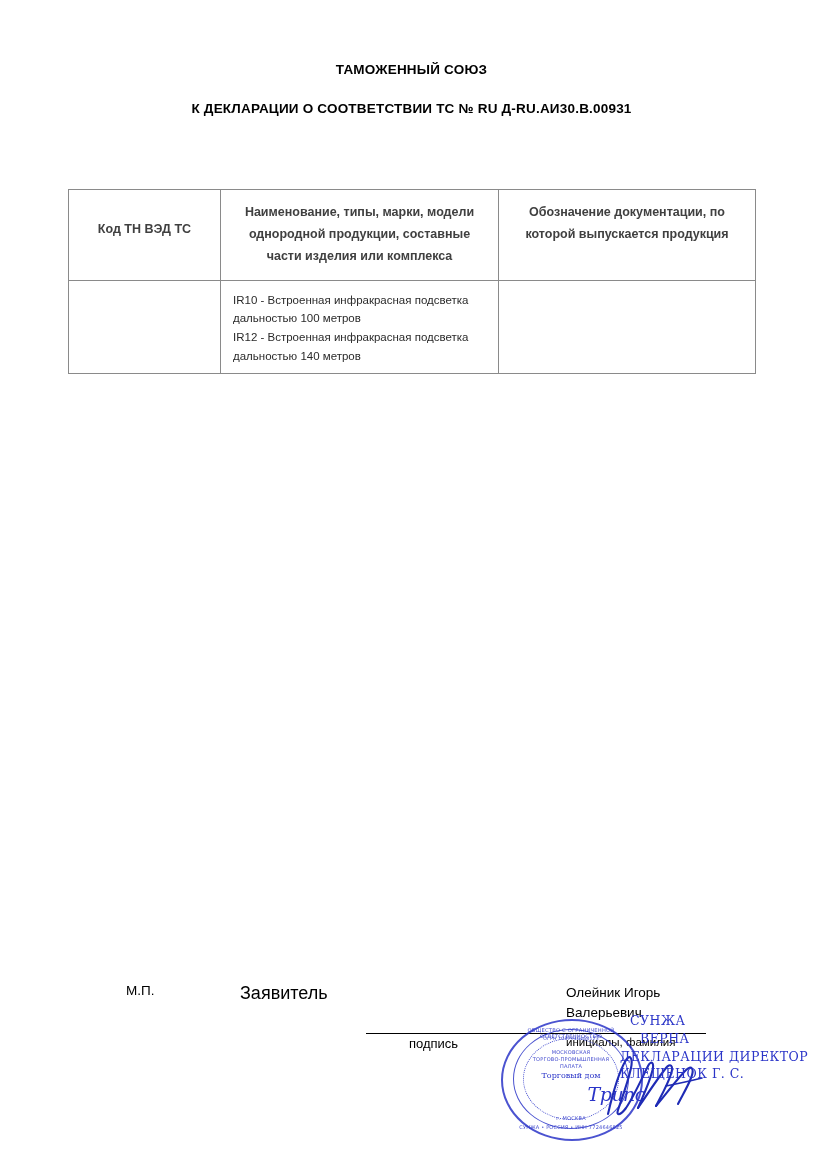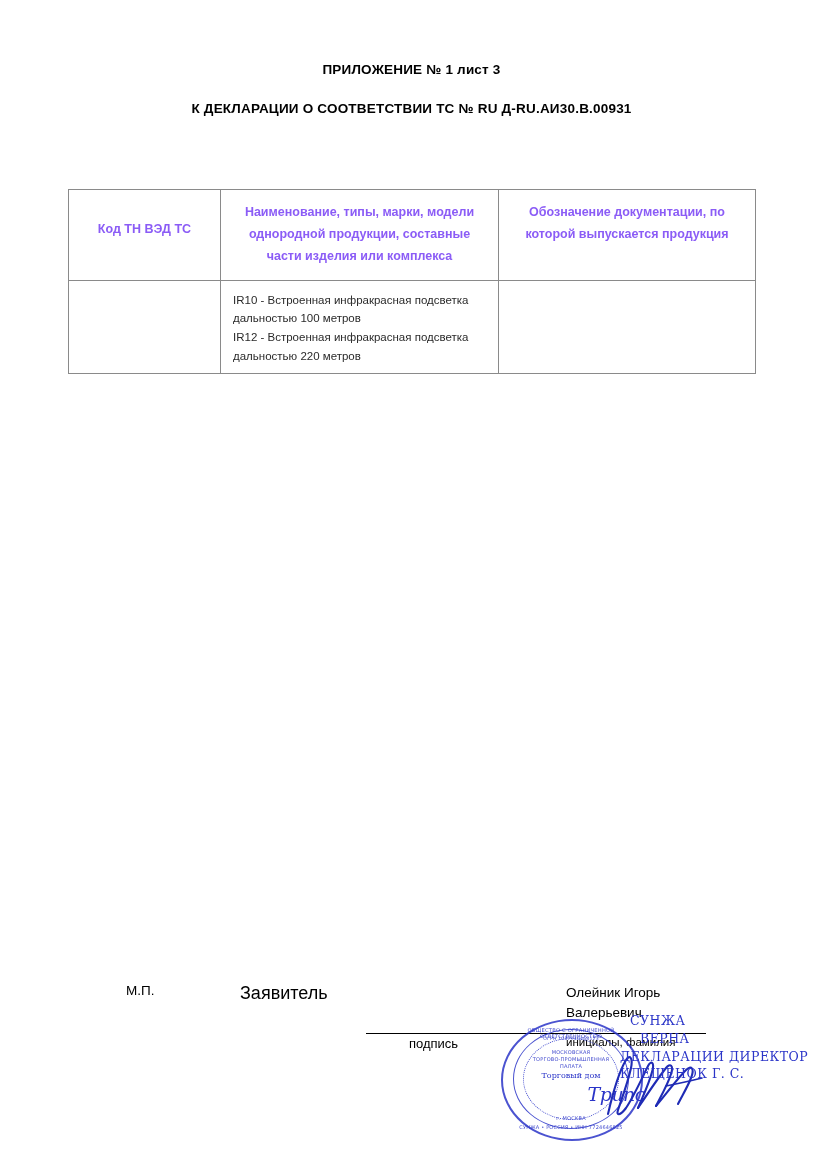--- a/index.html
+++ b/index.html
@@ -50,21 +50,21 @@
   table.maintable td {
     border: 1px solid #8a8a8a;
     vertical-align: top;
     padding: 0;
   }
   .th-cell {
     text-align: center;
     font-size: 12.5px;
     font-weight: bold;
     line-height: 1.75;
-    color: #8b5cf6;
+    color: #404040;
     padding: 12px 10px 12px 10px;
   }
   .th-cell.c1 {
     padding-top: 29px;
   }
   .col1 { width: 152px; }
   .col2 { width: 278px; }
   .col3 { width: 257px; }
 
   .body-cell {
@@ -231,21 +231,21 @@
   .copyblock .cb2 { padding-left: 20px; }
   .copyblock .cb3 { padding-left: 0px; }
   .copyblock .cb4 { padding-left: 0px; }
 </style>
 </head>
 <body>
 
 <div class="page">
 
   <div class="header-block">
-    <div class="header-line l2">ПРИЛОЖЕНИЕ № 1 лист 3</div>
+    <div class="header-line l1">ТАМОЖЕННЫЙ СОЮЗ</div>
     <div class="header-line l3">К ДЕКЛАРАЦИИ О СООТВЕТСТВИИ ТС № RU Д-RU.АИ30.В.00931</div>
   </div>
 
   <table class="maintable">
     <colgroup>
       <col class="col1">
       <col class="col2">
       <col class="col3">
     </colgroup>
     <tbody>
@@ -260,21 +260,21 @@
           <div class="th-cell c3">Обозначение документации, по которой выпускается продукция</div>
         </td>
       </tr>
       <tr>
         <td>
           <div class="body-cell empty"></div>
         </td>
         <td>
           <div class="body-cell">
             <div class="row-line">IR10 - Встроенная инфракрасная подсветка дальностью 100 метров</div>
-            <div class="row-line">IR12 - Встроенная инфракрасная подсветка дальностью 220 метров</div>
+            <div class="row-line">IR12 - Встроенная инфракрасная подсветка дальностью 140 метров</div>
           </div>
         </td>
         <td>
           <div class="body-cell empty"></div>
         </td>
       </tr>
     </tbody>
   </table>
 
   <div class="footer">

